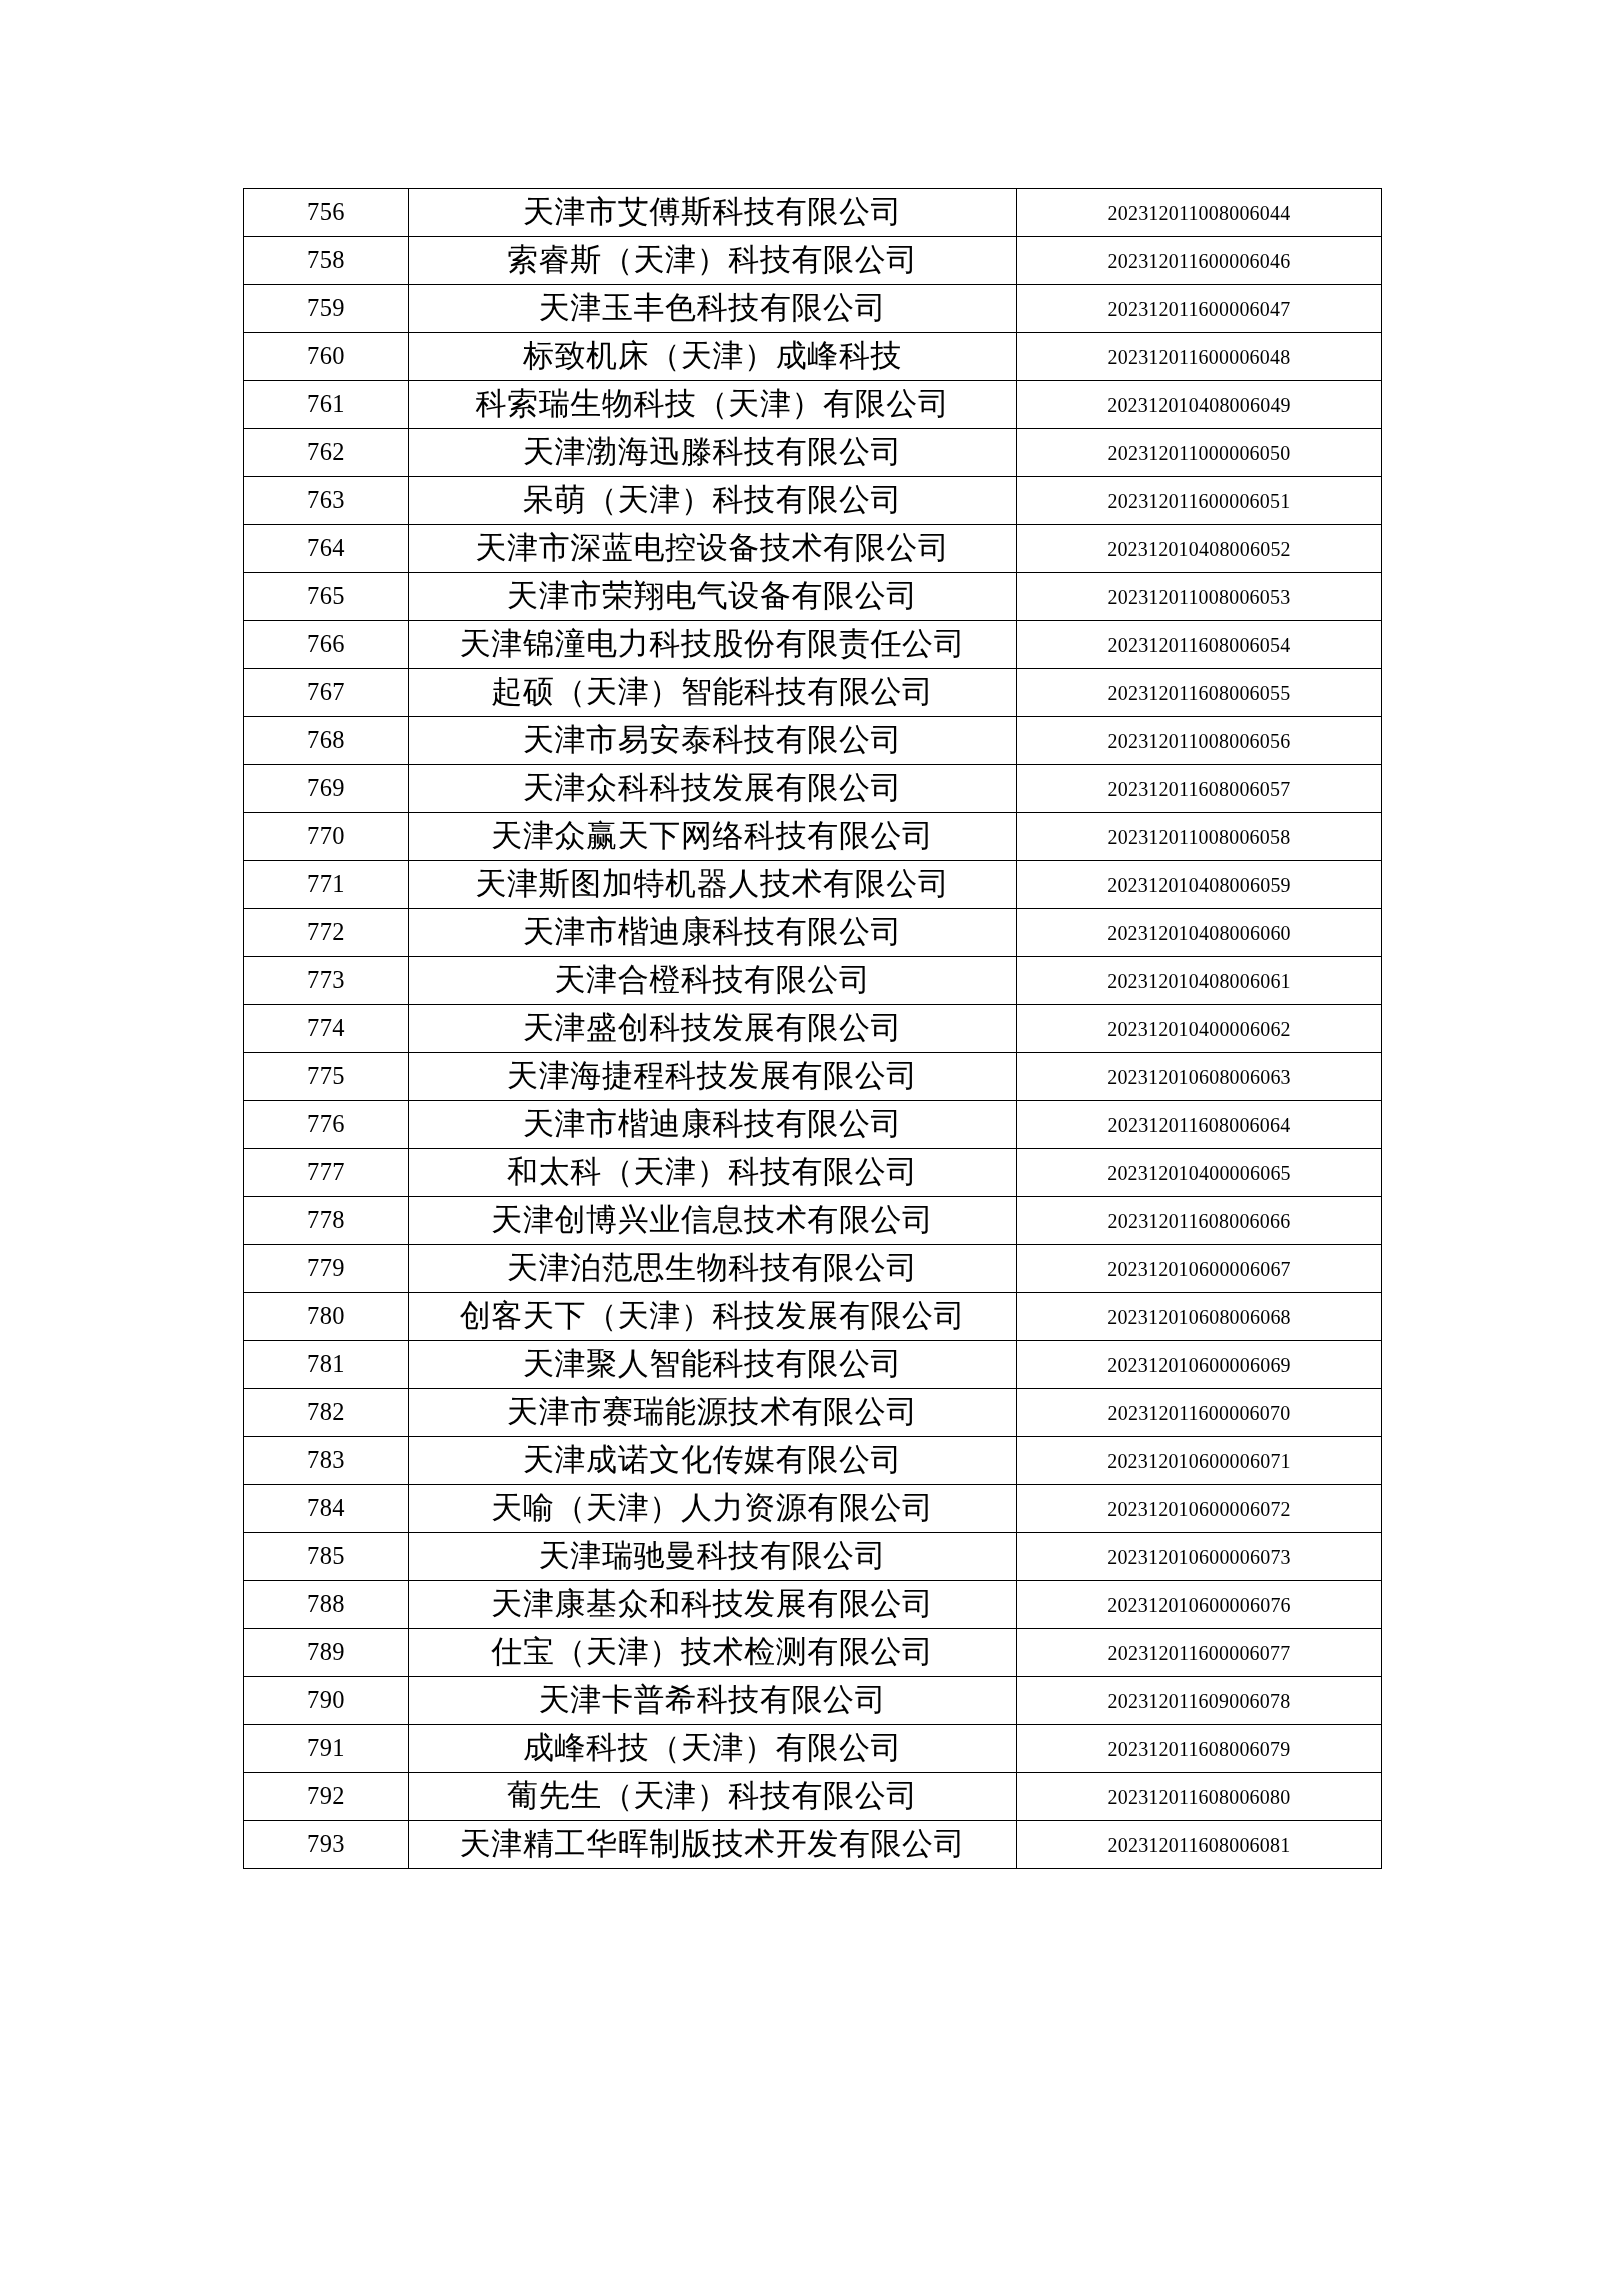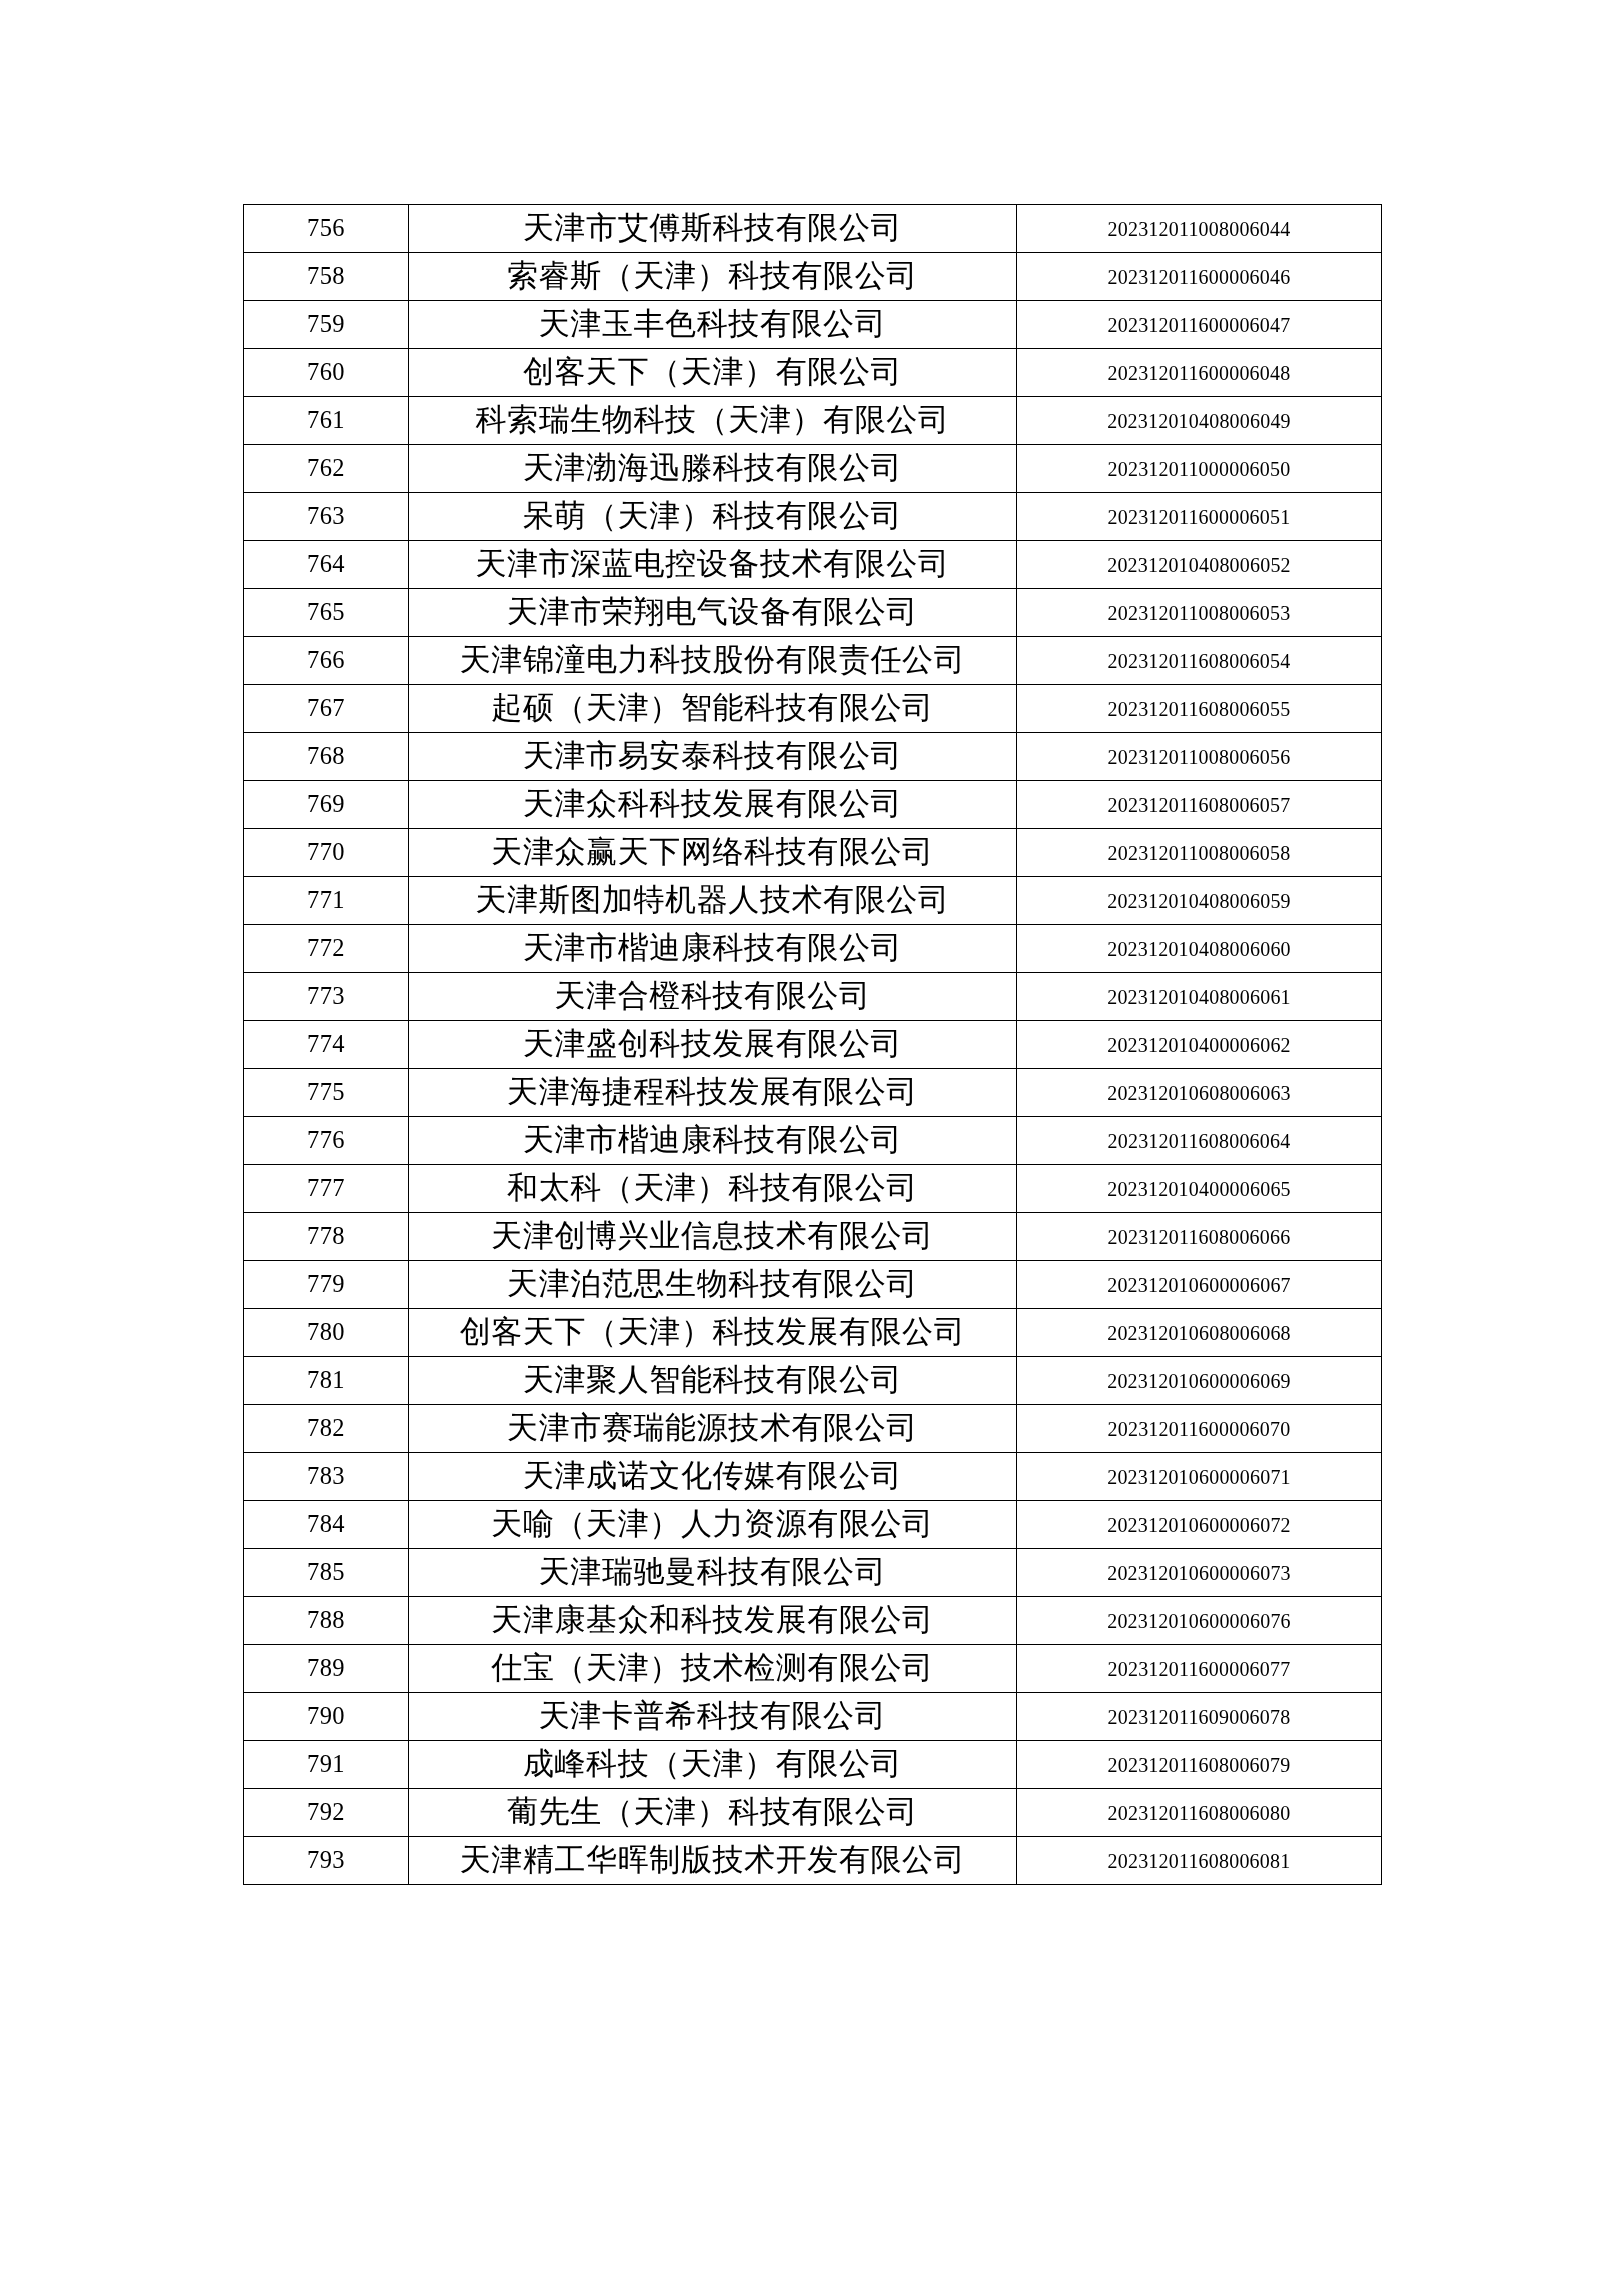--- a/index.html
+++ b/index.html
@@ -17,21 +17,21 @@
     width: 1621px;
     height: 2293px;
     margin: 0 auto;
     background: #ffffff;
     overflow: hidden;
     box-sizing: border-box;
   }
   .table-wrap {
     position: absolute;
     left: 243px;
-    top: 204px;
+    top: 188px;
     width: 948px;
   }
   table.listing {
     border-collapse: collapse;
     width: 1137px;
     table-layout: fixed;
     border: 1px solid #000000;
   }
   table.listing col.c-seq   { width: 165px; }
   table.listing col.c-name  { width: 608px; }
@@ -82,21 +82,21 @@
             <td class="name">索睿斯（天津）科技有限公司</td>
             <td class="regid">202312011600006046</td>
           </tr>
           <tr>
             <td class="seq">759</td>
             <td class="name">天津玉丰色科技有限公司</td>
             <td class="regid">202312011600006047</td>
           </tr>
           <tr>
             <td class="seq">760</td>
-            <td class="name">创客天下（天津）有限公司</td>
+            <td class="name">标致机床（天津）成峰科技</td>
             <td class="regid">202312011600006048</td>
           </tr>
           <tr>
             <td class="seq">761</td>
             <td class="name">科索瑞生物科技（天津）有限公司</td>
             <td class="regid">202312010408006049</td>
           </tr>
           <tr>
             <td class="seq">762</td>
             <td class="name">天津渤海迅滕科技有限公司</td>

